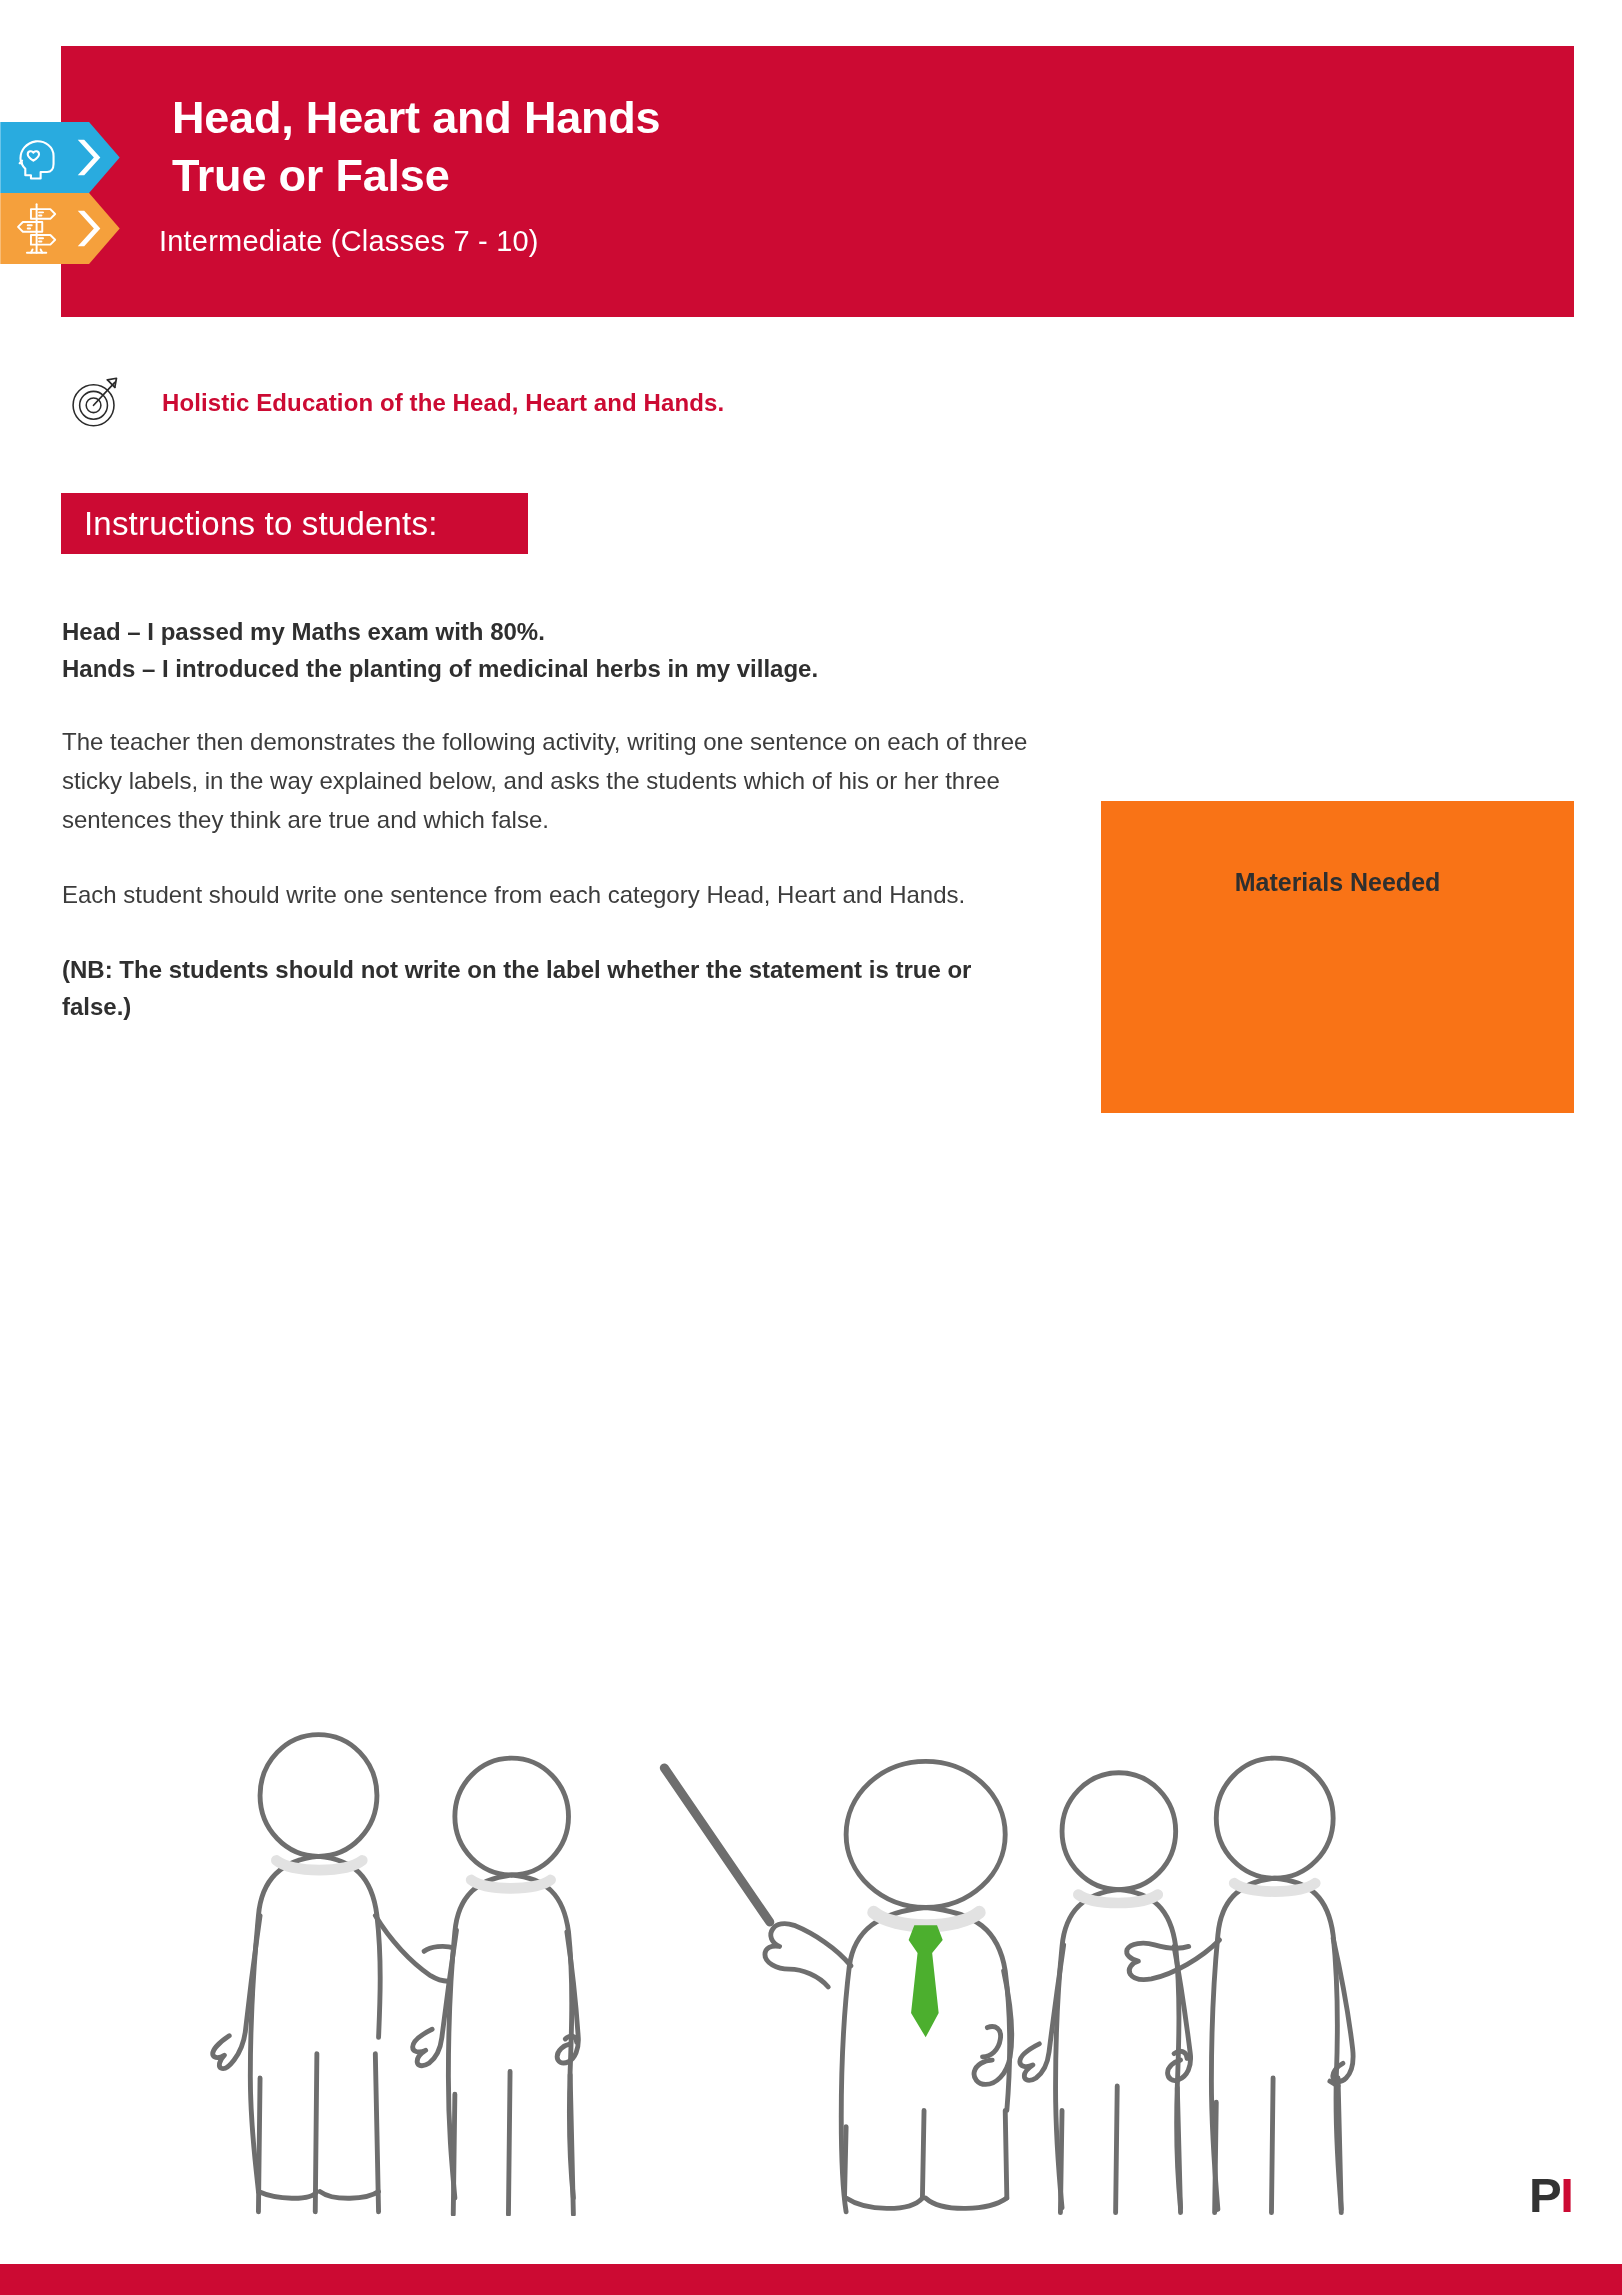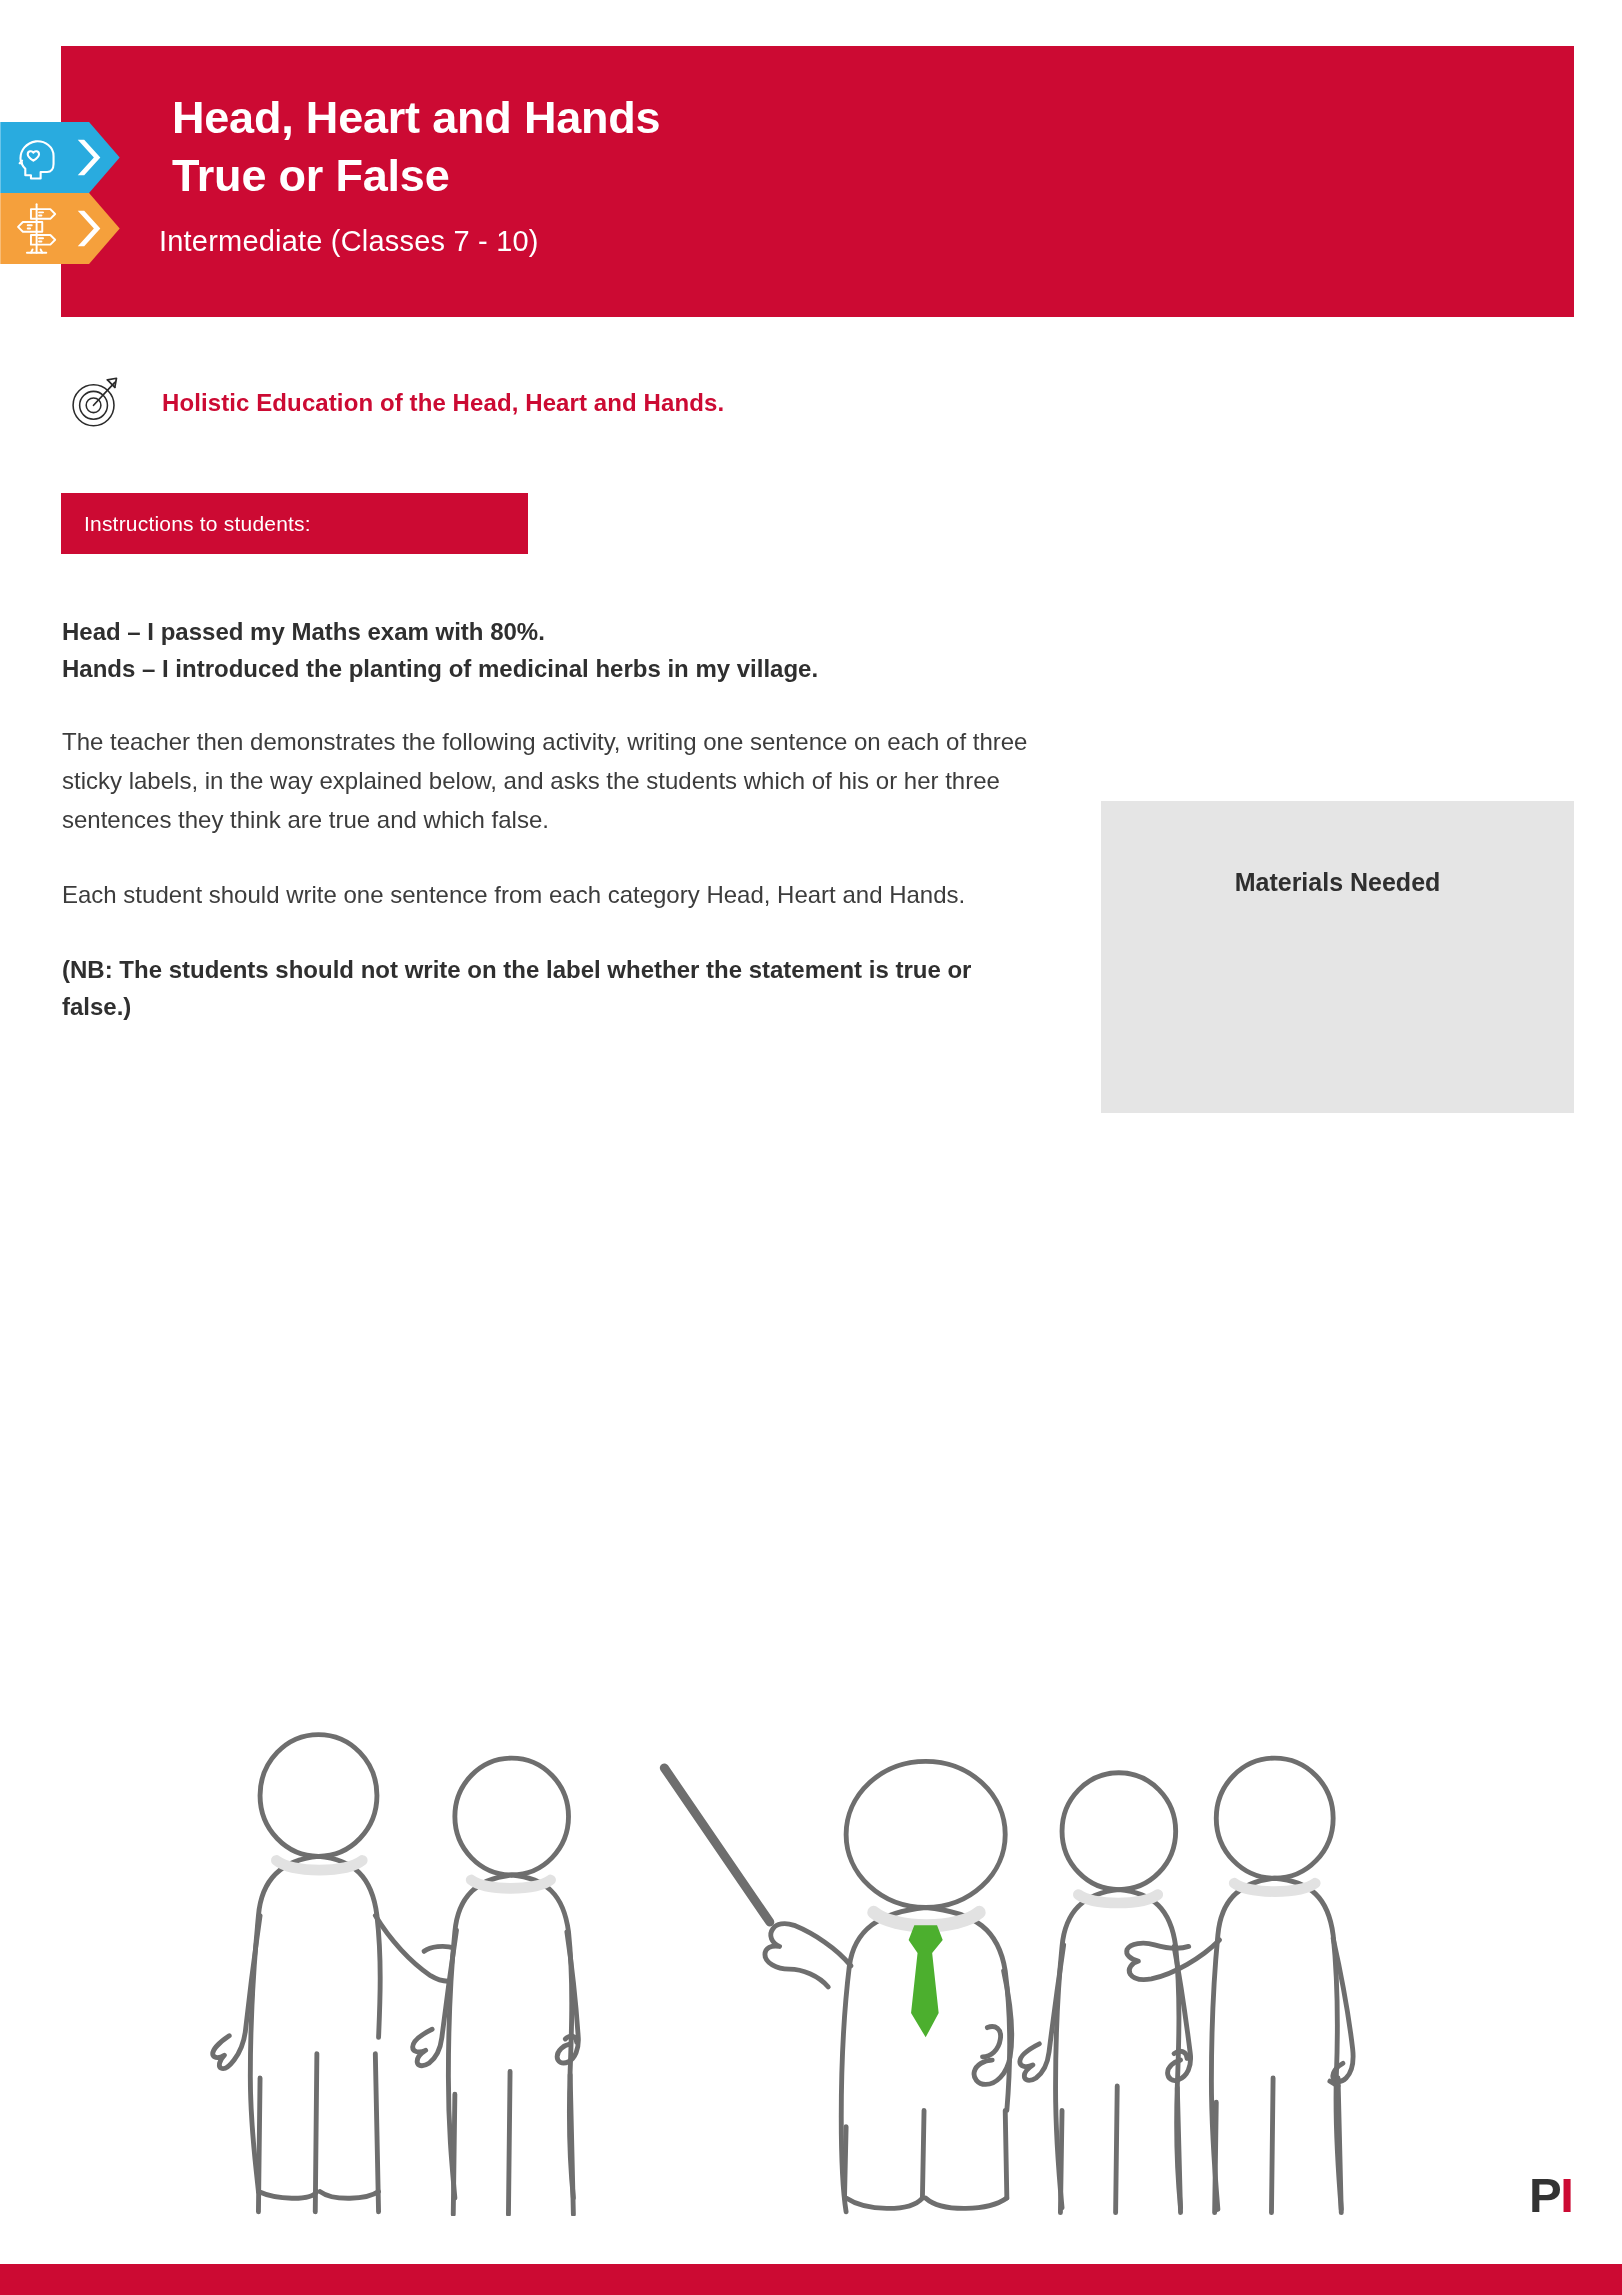--- a/index.html
+++ b/index.html
@@ -88,21 +88,21 @@
     left: 61px;
     top: 493px;
     width: 467px;
     height: 61px;
     background: #CC0A33;
     display: flex;
     align-items: center;
   }
   #instructions-tag-label {
     color: #ffffff;
-    font-size: 21px;
+    font-size: 33px;
     font-weight: 300;
     padding-left: 23px;
     letter-spacing: 0.2px;
   }
 
   
   #body-col {
     position: absolute;
     left: 62px;
     top: 605px;
@@ -130,21 +130,21 @@
     max-width: 957px;
   }
 
   
   #materials-box {
     position: absolute;
     left: 1101px;
     top: 801px;
     width: 473px;
     height: 312px;
-    background: #e5e5e5;
+    background: #f97316;
   }
   #materials-title {
     position: absolute;
     left: 0;
     top: 67px;
     width: 473px;
     text-align: center;
     font-size: 25px;
     font-weight: bold;
     color: #2f2f2f;

